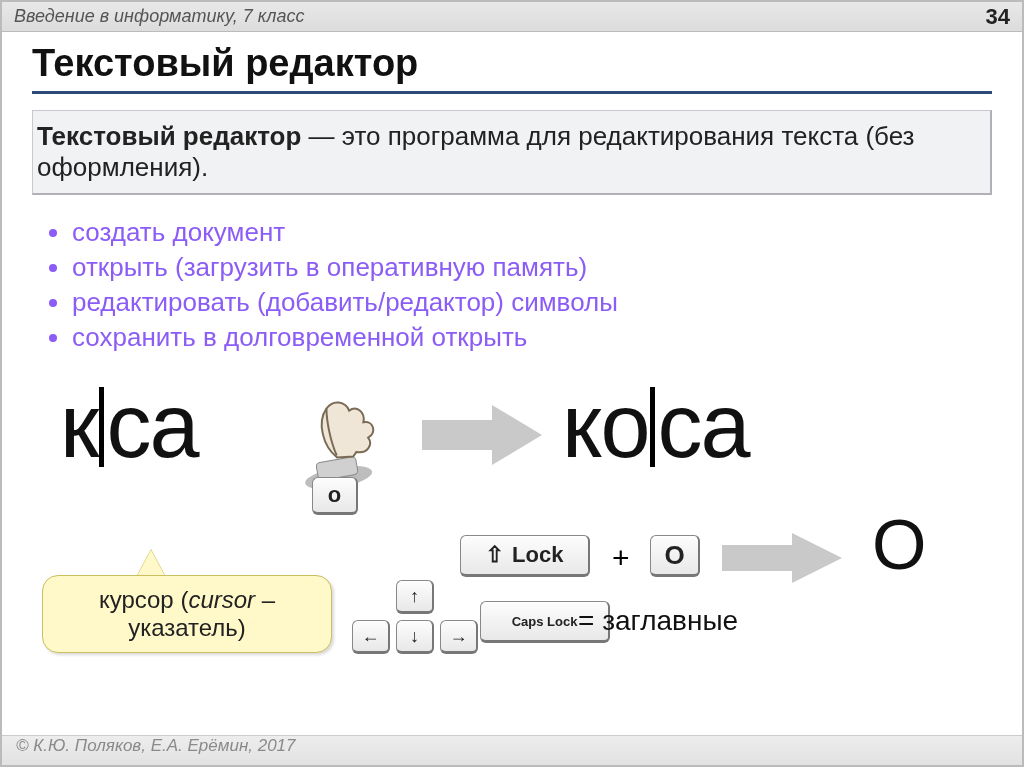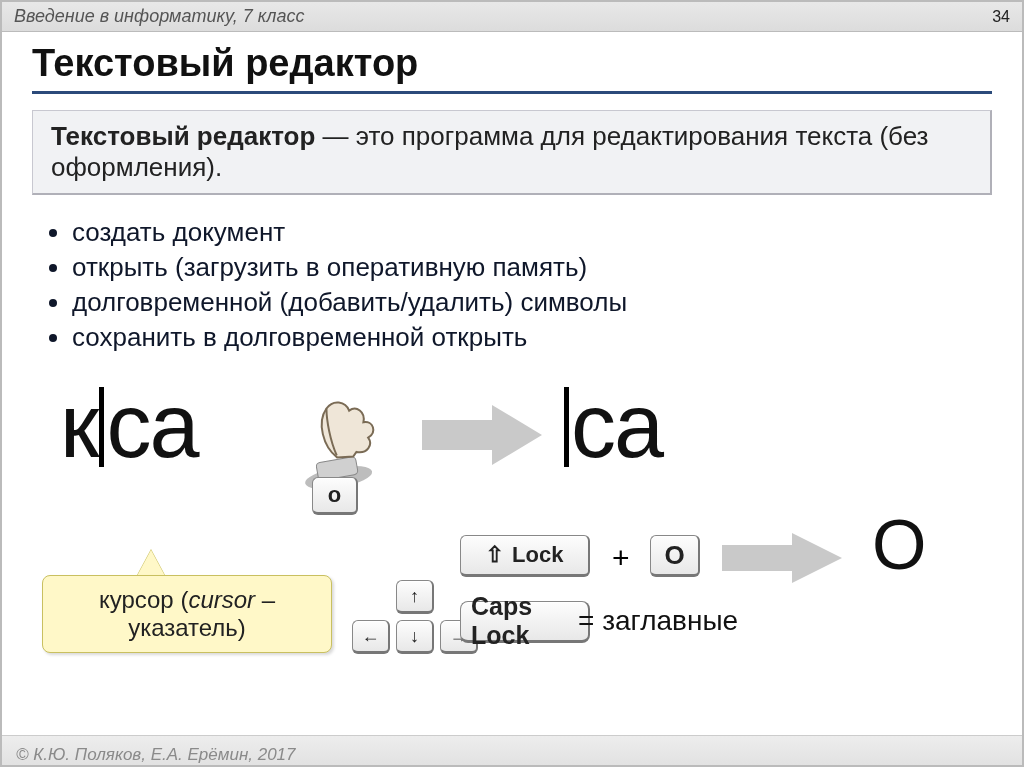--- a/index.html
+++ b/index.html
@@ -12,79 +12,79 @@
     display: flex; flex-direction: column;
   }
   .topbar {
     height: 30px;
     background: linear-gradient(#e8e8e8, #dcdcdc);
     border-bottom: 1px solid #bbb;
     display: flex; align-items: center; justify-content: space-between;
     padding: 0 12px;
     color: #555; font-style: italic; font-size: 18px;
   }
-  .pagenum { font-weight: normal; font-style: normal; color: #222; font-size: 16px; }
+  .pagenum { font-weight: bold; font-style: normal; color: #222; font-size: 22px; }
   .title-area { padding: 10px 30px 4px 30px; }
   .title { font-size: 38px; font-weight: bold; color: #111; }
   .title-rule { height: 3px; background: #2b4a7a; margin-top: 6px; }
   .defbox {
     margin: 12px 30px 10px 30px;
     background: #f1f2f4;
     border: 1px solid #c8c8d0;
     border-bottom: 2px solid #b0b0b8;
     border-right: 2px solid #b0b0b8;
-    padding: 10px 18px;
+    padding: 10px 4px;
     font-size: 26px; color: #222;
   }
   .defbox .term { font-weight: bold; }
-  .bullets { margin: 8px 30px 8px 70px; font-size: 26px; color: #0f172a; }
+  .bullets { margin: 8px 30px 8px 70px; font-size: 26px; color: #8b5cf6; }
   .bullets li { margin: 4px 0; list-style: disc; }
   .diagram { position: relative; flex: 1; }
   .bigword { position: absolute; font-size: 90px; color: #111; letter-spacing: -2px; display: flex; align-items: baseline; }
   .cursor-bar { display:inline-block; width:5px; height:80px; background:#000; position: relative; top:10px; margin: 0 2px;}
   .word1 { left: 58px; top: 10px; }
   .word2 { left: 560px; top: 10px; }
   .keycap {
     display:inline-flex; align-items:center; justify-content:center;
     background: linear-gradient(#fdfdfd,#e8e8e8);
     border:1px solid #888; border-bottom:3px solid #777; border-right:2px solid #777;
     border-radius:6px; padding:4px 10px; font-weight:bold; color:#222;
     box-shadow: inset 0 1px 0 #fff;
   }
   .key-o { position:absolute; left:310px; top:112px; width:46px; height:38px; font-size:22px; }
   .hand { position:absolute; left:270px; top:25px; transform: rotate(-10deg); }
   .arrow-big { position:absolute; }
   .callout {
     position:absolute; left:40px; top:210px; width:290px;
     background:#fff8c8; border:1px solid #c9c060;
-    border-radius:8px; padding:10px 8px; text-align:center;
+    border-radius:16px; padding:10px 8px; text-align:center;
     font-size:24px; color:#222;
     box-shadow: 2px 2px 3px rgba(0,0,0,.15);
   }
   .callout .it { font-style: italic; }
   .callout-tail {
     position:absolute; left:135px; top:185px; width:0;height:0;
     border-left:14px solid transparent; border-right:14px solid transparent;
     border-bottom:26px solid #fff8c8;
     filter: drop-shadow(0 -1px 0 #c9c060);
   }
   .arrowpad { position:absolute; left:350px; top:215px; }
   .arrowpad .keycap { width:38px; height:34px; font-size:18px; padding:0; }
   .arrowpad-row { display:flex; gap:6px; }
   .key-shift { position:absolute; left:458px; top:170px; width:130px; height:42px; font-size:22px; gap:8px; }
-  .key-caps  { position:absolute; left:458px; top:236px; width:130px; height:42px; font-size:25px;border-radius:8px; }
+  .key-caps  { position:absolute; left:478px; top:236px; width:130px; height:42px; font-size:13px; }
   .plus { position:absolute; left:610px; top:176px; font-size:30px; }
   .key-O2 { position:absolute; left:648px; top:170px; width:50px; height:42px; font-size:26px; }
   .bigO { position:absolute; left:870px; top:140px; font-size:70px; color:#111; }
   .eq-caps { position:absolute; left:576px; top:240px; font-size:28px; color:#111; }
   .footer {
     height: 30px;
     background: linear-gradient(#ededed,#e2e2e2);
     border-top:1px solid #ccc;
-    display:flex; align-items:flex-end; justify-content:space-between;
+    display:flex; align-items:flex-start; justify-content:space-between;
     padding:0 14px; color:#8a8a8a; font-style:italic; font-size:17px;
   }
 </style>
 </head>
 <body>
 
 <div class="slide">
 
   <div class="topbar">
     <span>Введение в информатику, 7 класс</span>
@@ -96,21 +96,21 @@
     <div class="title-rule"></div>
   </div>
 
   <div class="defbox">
     <span class="term">Текстовый редактор</span><span> — </span><span>это программа для редактирования текста (без оформления).</span>
   </div>
 
   <ul class="bullets">
     <li>создать документ</li>
     <li>открыть (загрузить в оперативную память)</li>
-    <li>долговременной (добавить/удалить) символы</li>
+    <li>редактировать (добавить/редактор) символы</li>
     <li>сохранить в долговременной открыть</li>
   </ul>
 
   <div class="diagram">
 
     <div class="bigword word1">
       <span>к</span>
       <span class="cursor-bar"></span>
       <span>са</span>
     </div>
@@ -124,20 +124,21 @@
 
     <div class="keycap key-o">
         <span>о</span>
       </div>
 
     <svg class="arrow-big" style="left:420px; top:40px;" width="120" height="60">
       <polygon points="0,15 70,15 70,0 120,30 70,60 70,45 0,45" fill="#c9c9c9"></polygon>
     </svg>
 
     <div class="bigword word2">
+      <span>ко</span>
       <span class="cursor-bar"></span>
       <span>са</span>
     </div>
 
     <div class="callout-tail"></div>
     <div class="callout">
       <span>курсор (</span><span class="it">cursor</span><span> – указатель)</span>
     </div>
 
     <div class="arrowpad">

